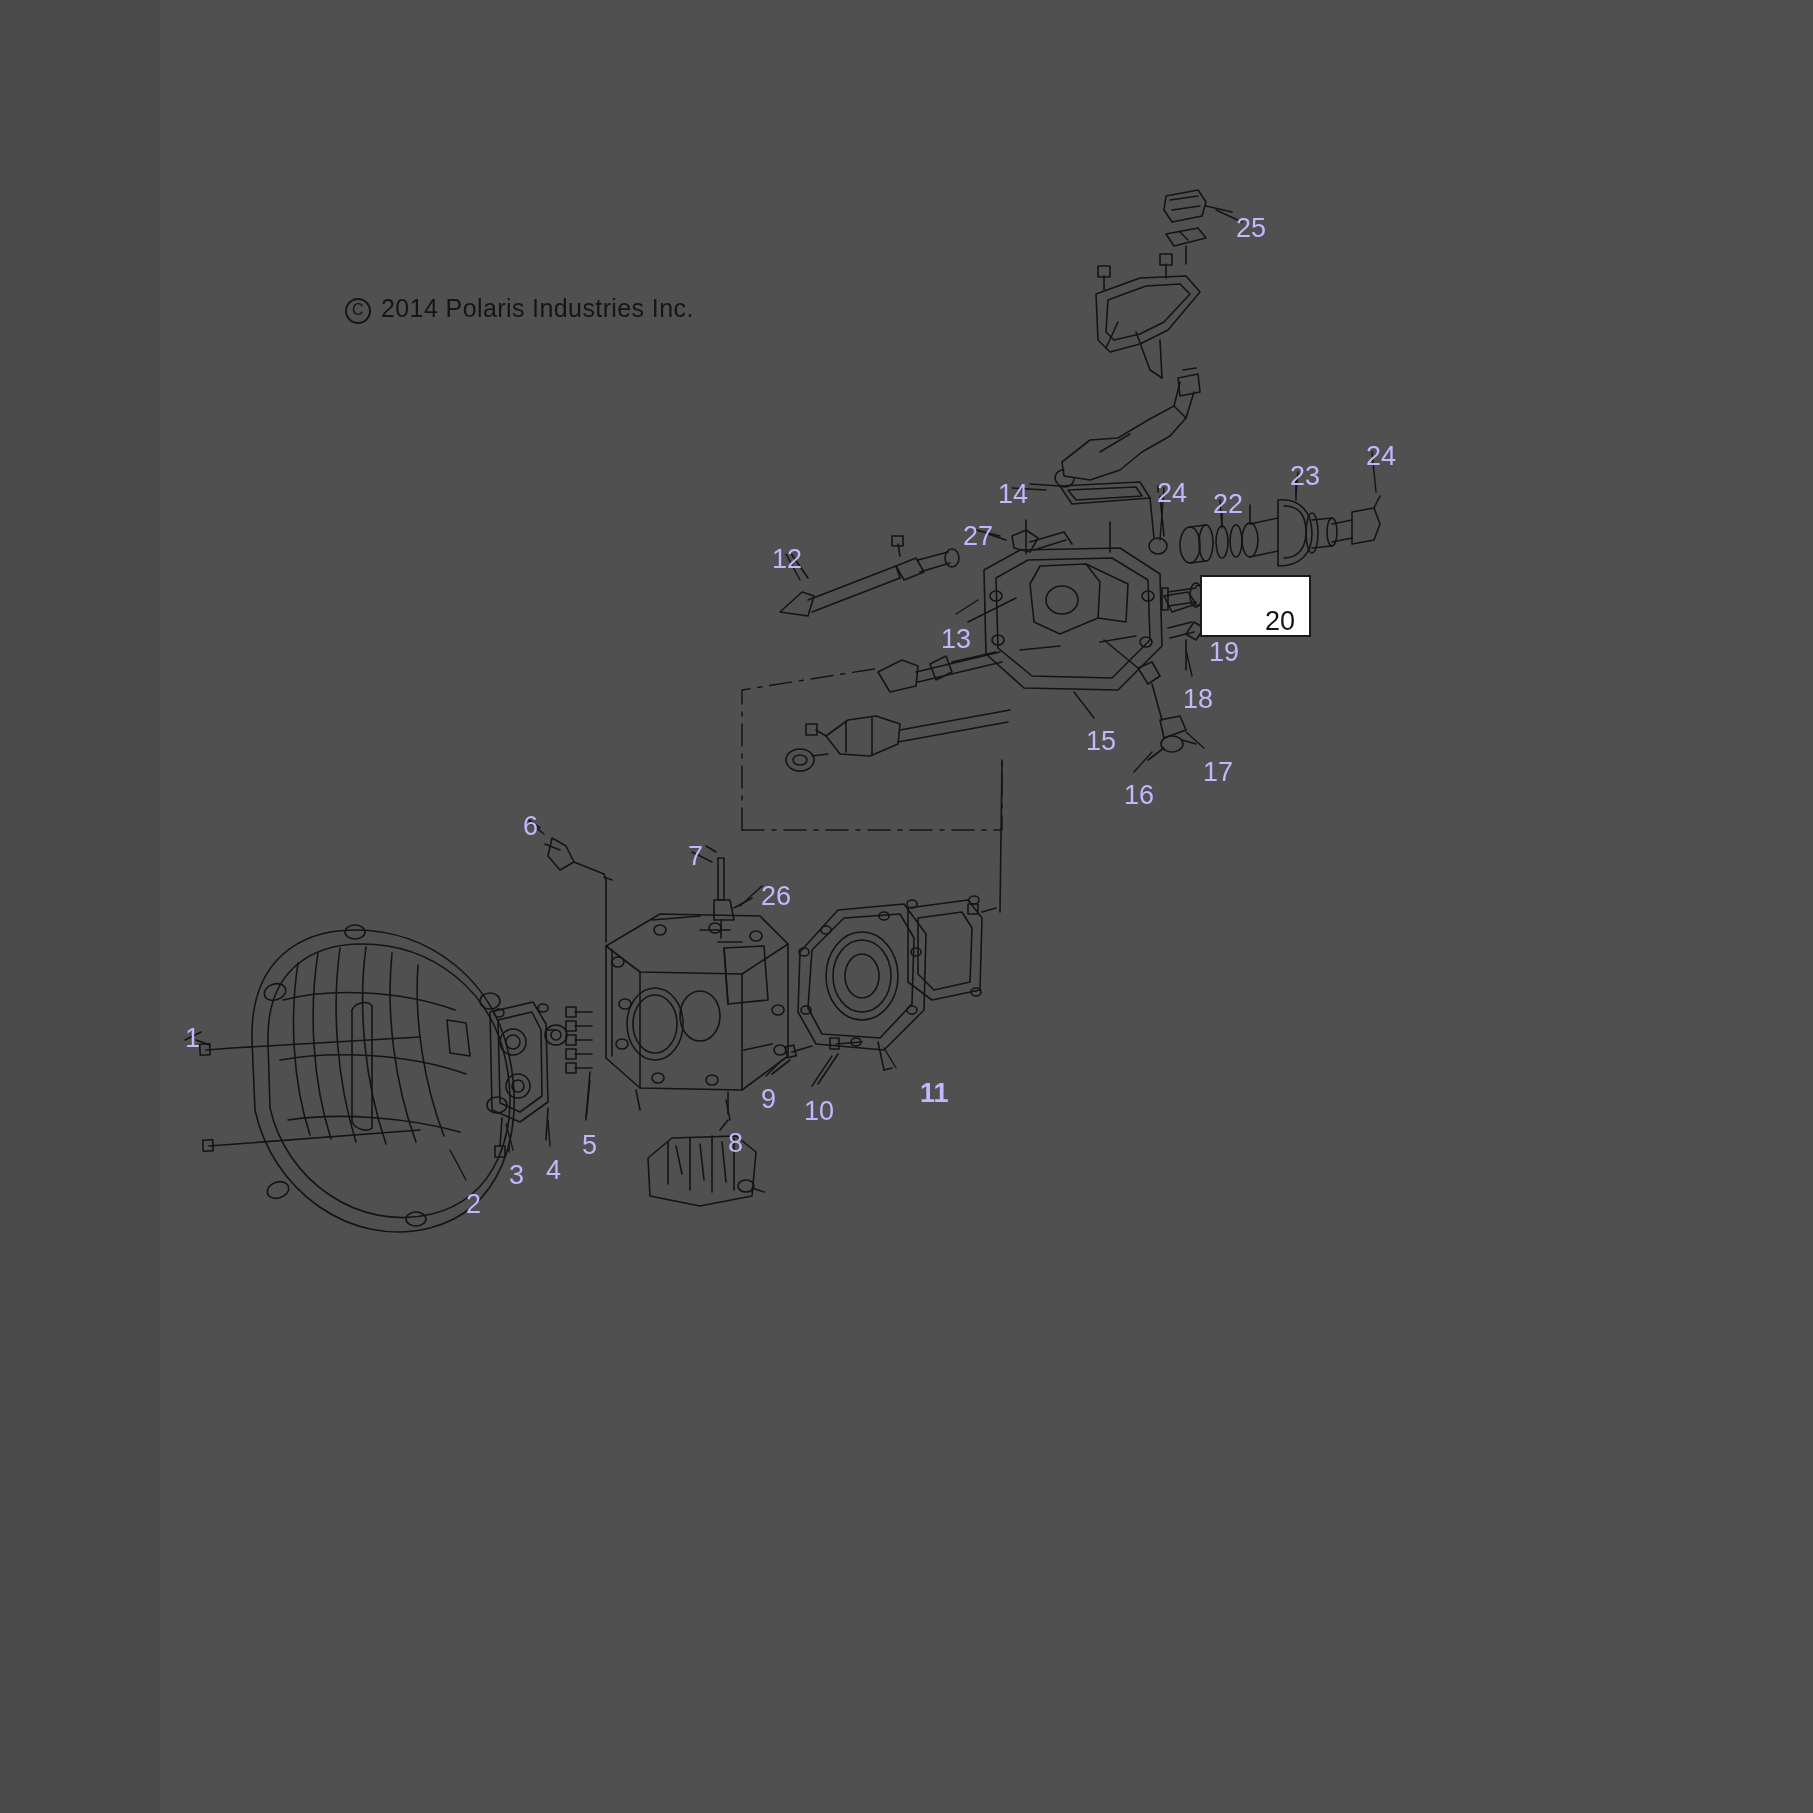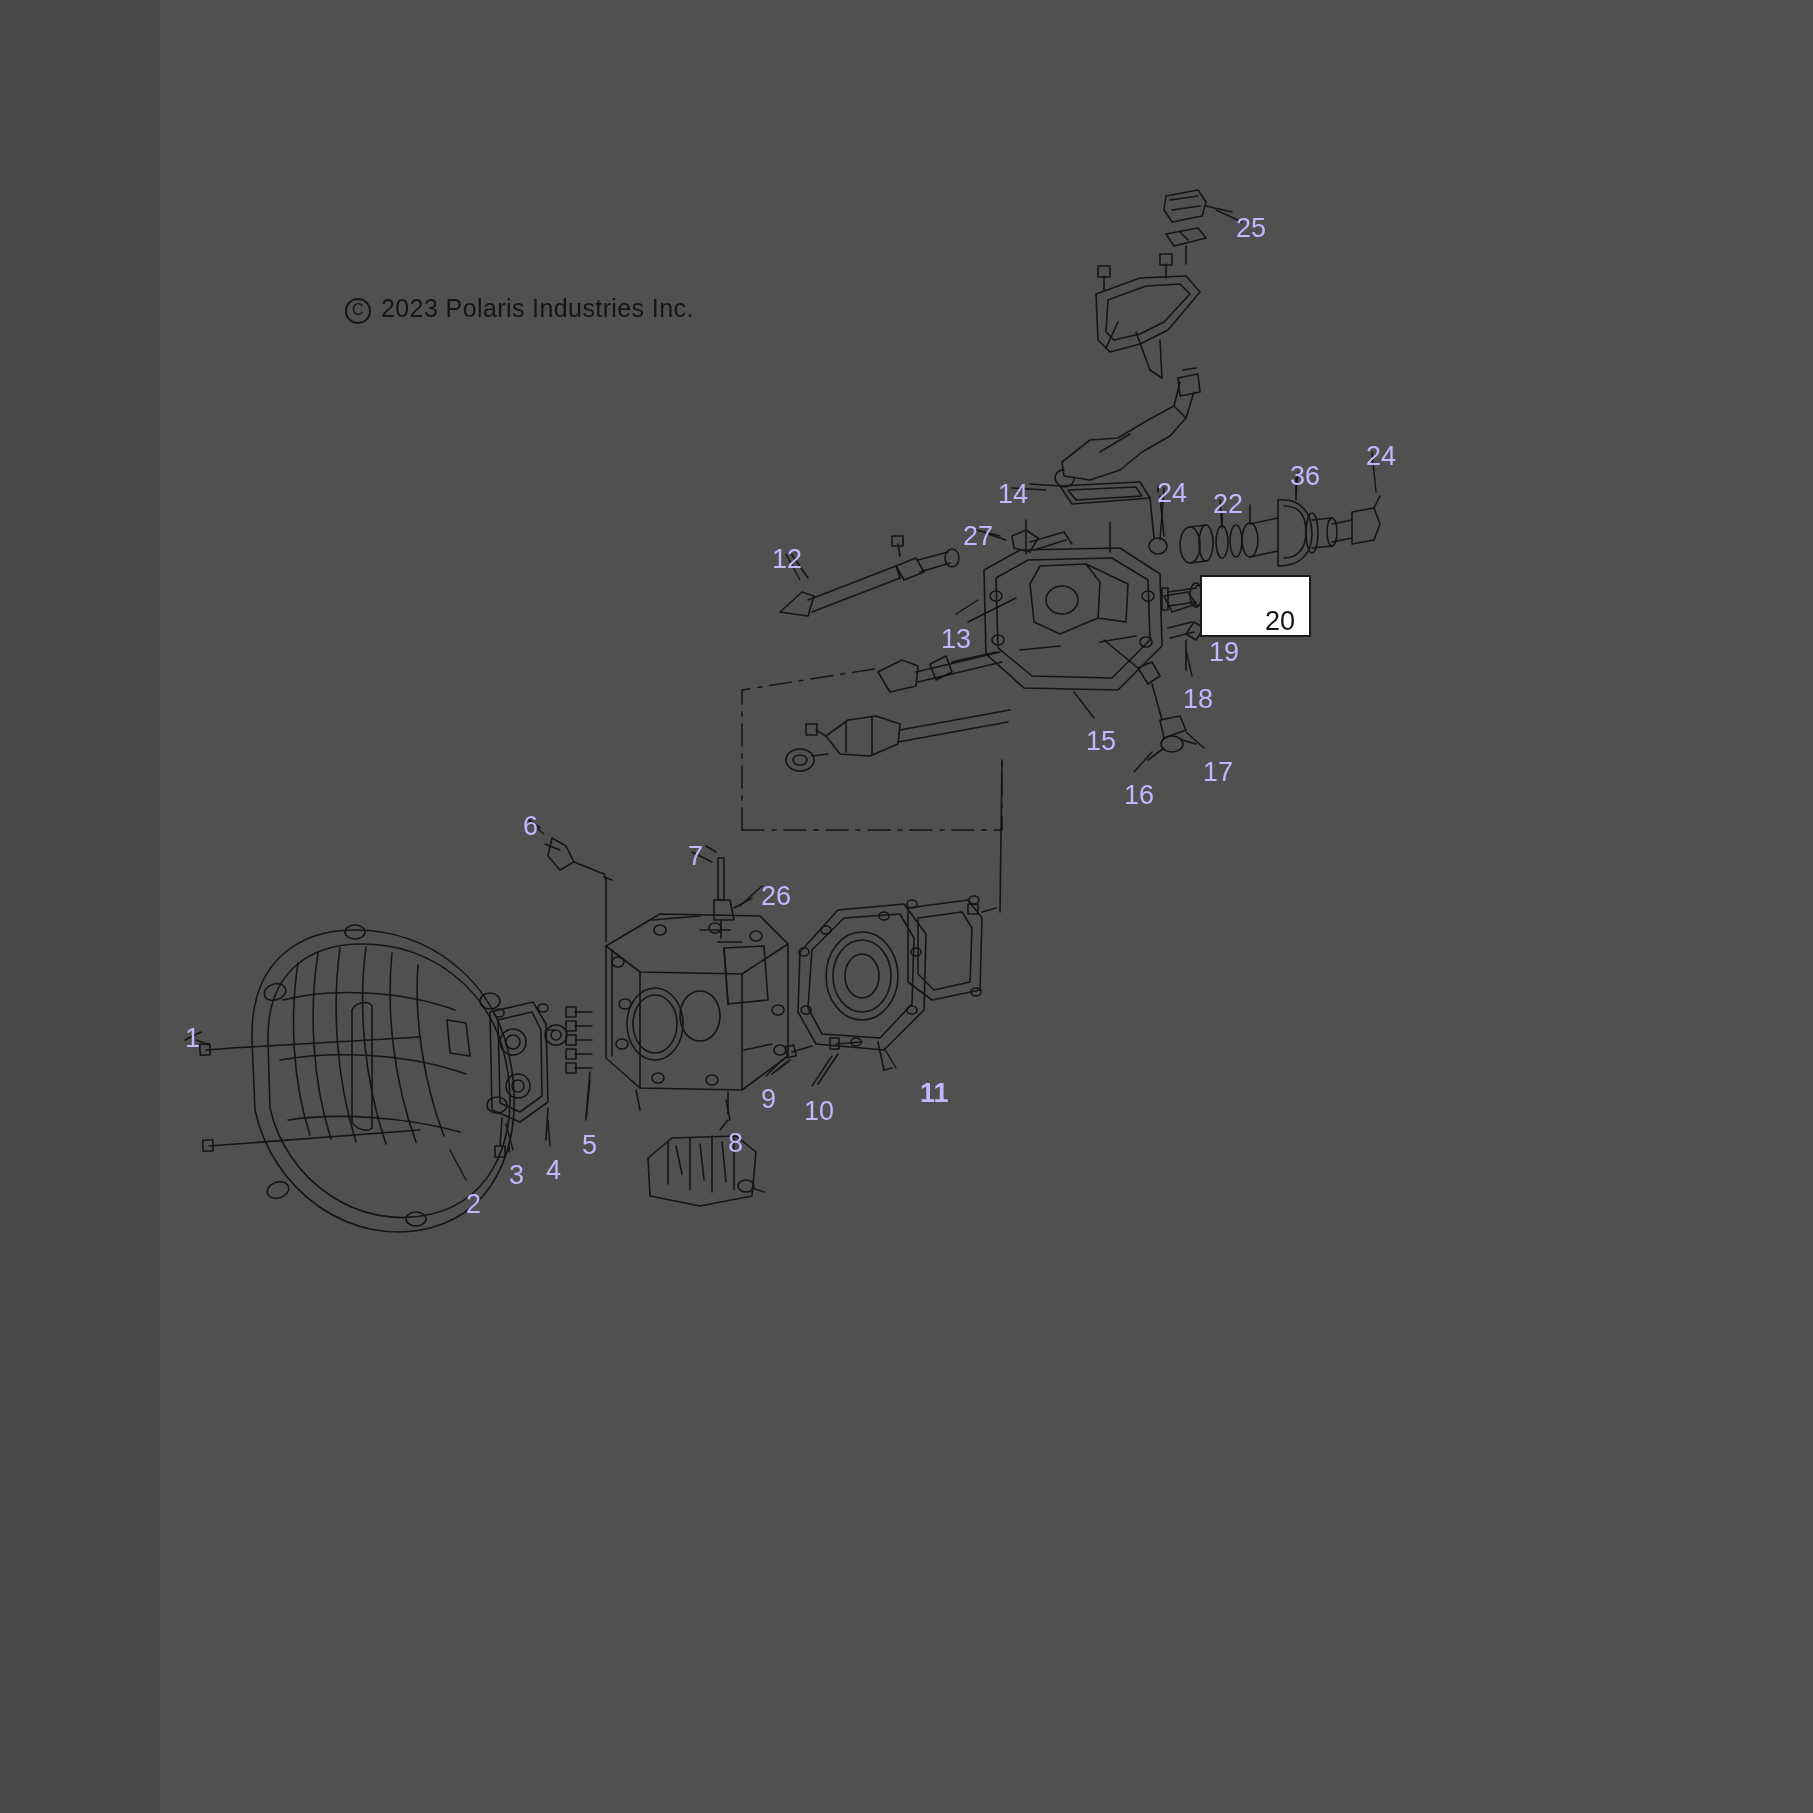--- a/index.html
+++ b/index.html
@@ -442,21 +442,21 @@
 
       <g>
         <path d="M1214 588 L1248 598" stroke-width="2"></path>
         <ellipse cx="1222" cy="590" rx="9" ry="6" stroke-width="2"></ellipse>
         <path d="M1248 598 L1258 612" stroke-width="2"></path>
       </g>
     </g>
   </svg>
 
   <div class="copyright">
-    <span class="csym">C</span><span>2023 Polaris Industries Inc.</span>
+    <span class="csym">C</span><span>2014 Polaris Industries Inc.</span>
   </div>
 
   <div id="callout-layer">
       <div class="callout" style="left: 185px; top: 1023px;">1</div>
       <div class="callout" style="left: 466px; top: 1189px;">2</div>
       <div class="callout" style="left: 509px; top: 1160px;">3</div>
       <div class="callout" style="left: 546px; top: 1155px;">4</div>
       <div class="callout" style="left: 582px; top: 1130px;">5</div>
       <div class="callout" style="left: 523px; top: 811px;">6</div>
       <div class="callout" style="left: 688px; top: 841px;">7</div>
@@ -467,21 +467,21 @@
       <div class="callout" style="left: 772px; top: 544px;">12</div>
       <div class="callout" style="left: 941px; top: 624px;">13</div>
       <div class="callout" style="left: 998px; top: 479px;">14</div>
       <div class="callout" style="left: 1086px; top: 726px;">15</div>
       <div class="callout" style="left: 1124px; top: 780px;">16</div>
       <div class="callout" style="left: 1203px; top: 757px;">17</div>
       <div class="callout" style="left: 1183px; top: 684px; text-align: right;">18</div>
       <div class="callout" style="left: 1209px; top: 637px;">19</div>
       <div class="callout" style="left: 1157px; top: 478px;">24</div>
       <div class="callout" style="left: 1213px; top: 489px;">22</div>
-      <div class="callout" style="left: 1290px; top: 461px;">36</div>
+      <div class="callout" style="left: 1290px; top: 461px;">23</div>
       <div class="callout" style="left: 1366px; top: 441px;">24</div>
       <div class="callout" style="left: 1236px; top: 213px;">25</div>
       <div class="callout" style="left: 761px; top: 881px;">26</div>
       <div class="callout" style="left: 963px; top: 521px;">27</div>
     </div>
 
   <div class="highlight-box" style="left: 1200px; top: 575px; width: 107px; height: 58px; background: rgb(255, 255, 255); border-color: rgb(26, 26, 26);"></div>
   <div class="hl-label" style="left: 1265px; top: 606px; text-align: center;">20</div>
 </div>
 

